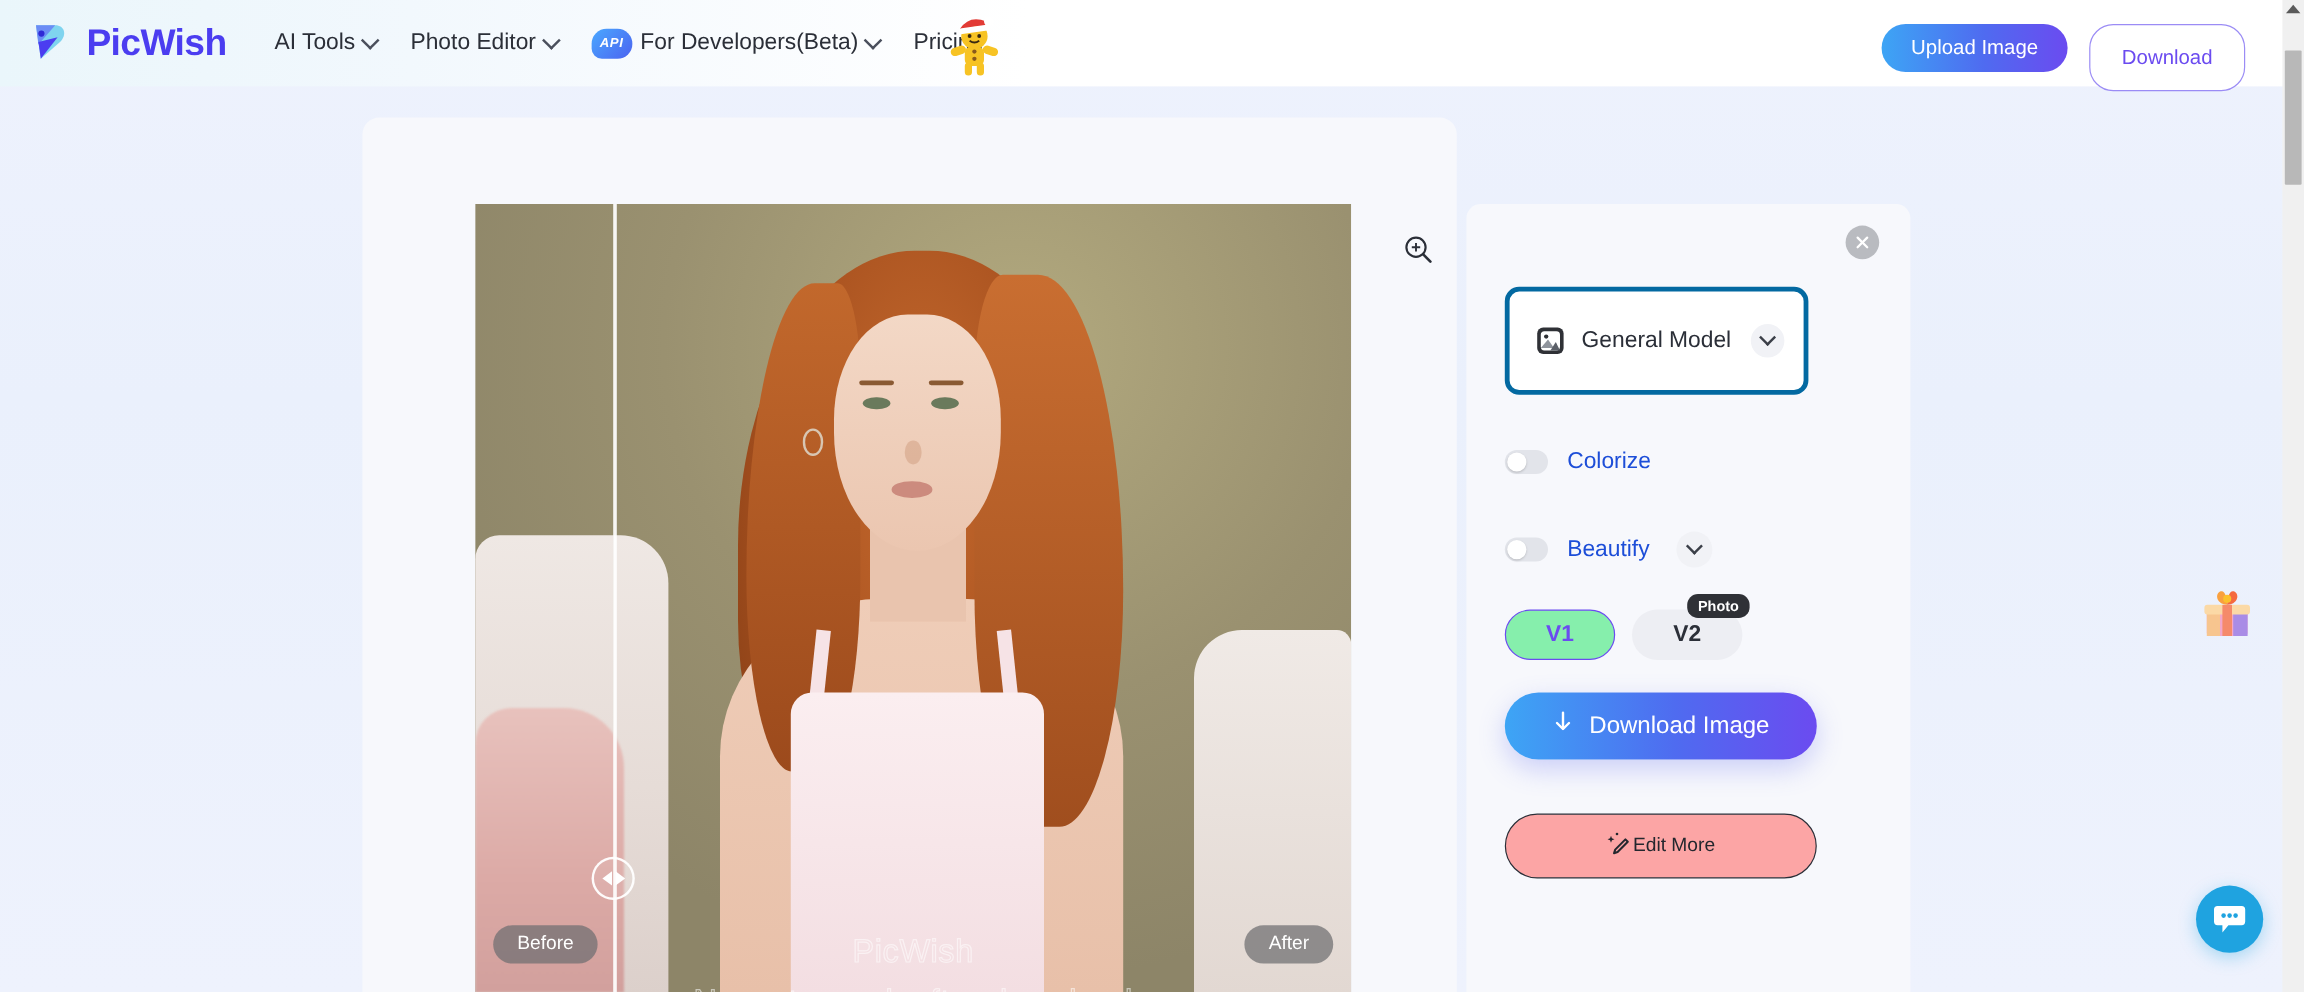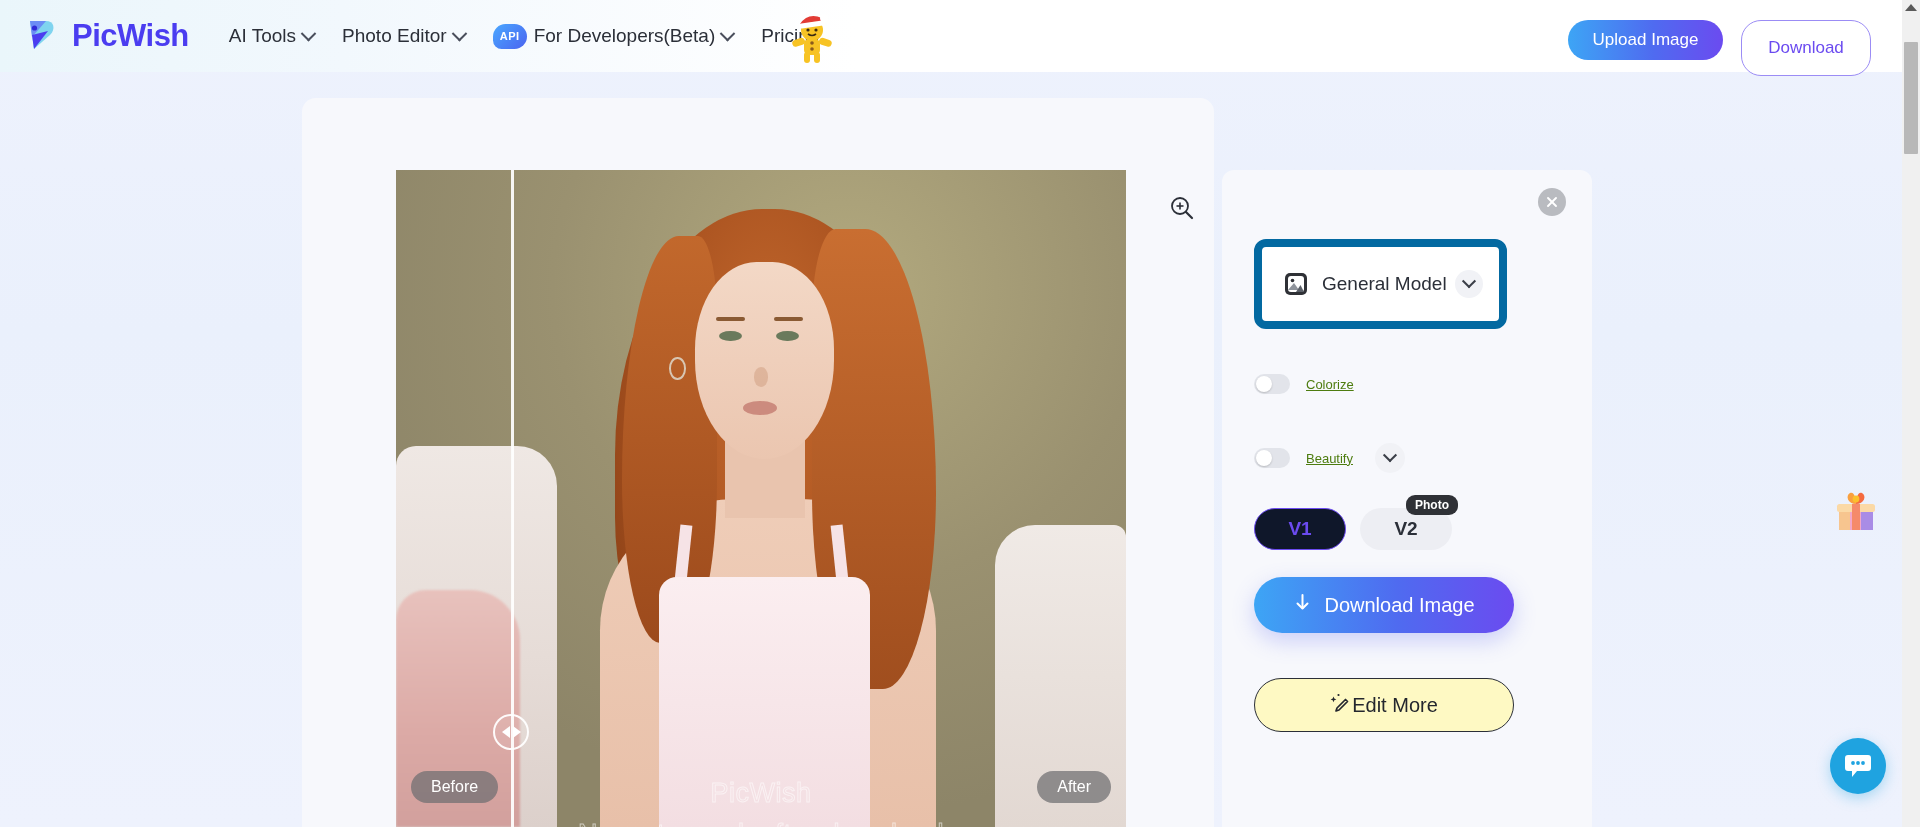--- a/index.html
+++ b/index.html
@@ -39,20 +39,21 @@
     display: inline-block; width: 11px; height: 11px;
     border-right: 2px solid #4a4f5c; border-bottom: 2px solid #4a4f5c;
     transform: rotate(45deg) translate(-2px,-2px);
   }
   .api-badge {
     width: 34px; height: 25px; border-radius: 13px 13px 13px 9px;
     background: linear-gradient(135deg, #4aa8ff, #4b63f0);
     color: #fff; font-size: 11px; font-weight: bold;
     display: flex; align-items: center; justify-content: center;
     letter-spacing: 0.4px;
+    font-style: italic;
   }
   .ginger { position: absolute; left: 788px; top: 12px; width: 48px; height: 52px; }
   .header-actions {
     position: absolute; right: 32px; top: 20px;
     display: flex; gap: 18px;
   }
   .btn-upload {
     width: 155px; height: 40px; border-radius: 20px;
     background: linear-gradient(90deg, #3da5f5 0%, #4f6bf0 55%, #6b4bf0 100%);
     color: #fff; font-size: 17px;
@@ -248,21 +249,21 @@
   .close-btn {
     position: absolute; right: 26px; top: 18px;
     width: 28px; height: 28px; border-radius: 50%;
     background: #b9bbc0; cursor: pointer;
     display: flex; align-items: center; justify-content: center;
   }
   .model-box {
     position: absolute; left: 32px; top: 69px;
     width: 253px; height: 90px;
     background: #fff; border-radius: 12px;
-    border: 8px solid #0369a1;
+    border: 4px solid #0369a1;
     display: flex; align-items: center;
   }
   .model-icon { margin-left: 22px; width: 24px; height: 24px; }
   .model-label { font-size: 19px; color: #2b2f38; margin-left: 14px; }
   .round-chev {
     position: absolute; right: 16px; top: 50%; transform: translateY(-50%);
     width: 28px; height: 28px; border-radius: 50%;
     background: #f1f2f6;
     display: flex; align-items: center; justify-content: center;
     cursor: pointer;
@@ -280,56 +281,56 @@
   .row-beautify { top: 273px; }
   .switch {
     width: 36px; height: 20px; border-radius: 10px;
     background: #e2e4ea; position: relative; cursor: pointer;
   }
   .switch .knob {
     position: absolute; left: 2px; top: 2px;
     width: 16px; height: 16px; border-radius: 50%;
     background: #fff; box-shadow: 0 1px 2px rgba(0,0,0,0.18);
   }
-  .toggle-label { font-size: 13px; color: #4d7c0f; text-decoration: underline; }
+  .toggle-label { font-size: 19px; color: #1d4ed8; }
   .beautify-chev {
     width: 30px; height: 30px; border-radius: 50%;
     background: #f1f2f6; margin-left: 6px;
     display: flex; align-items: center; justify-content: center; cursor: pointer;
   }
   .version-row {
     position: absolute; left: 32px; top: 338px;
     display: flex; align-items: center; gap: 14px;
   }
   .ver {
     width: 92px; height: 42px; border-radius: 21px;
     display: flex; align-items: center; justify-content: center;
     font-size: 19px; font-weight: bold; cursor: pointer;
   }
-  .ver-active { background: #0f172a; border: 1.6px solid #6b4bf0; color: #6b4bf0; }
+  .ver-active { background: #86efac; border: 1.6px solid #6b4bf0; color: #6b4bf0; }
   .ver-idle { background: #edeef3; color: #2b2f38; position: relative; }
   .beta-badge {
     position: absolute; right: -6px; top: -13px;
     background: #2f3136; color: #fff;
     font-size: 12px; font-weight: bold;
     padding: 3px 9px; border-radius: 9px;
   }
   .btn-dl-image {
     position: absolute; left: 32px; top: 407px;
     width: 260px; height: 56px; border-radius: 28px;
     background: linear-gradient(90deg, #3da5f5 0%, #4f6bf0 55%, #6b4bf0 100%);
     color: #fff; font-size: 20px; border: none; cursor: pointer;
     display: flex; align-items: center; justify-content: center; gap: 12px;
     box-shadow: 0 8px 22px rgba(90,100,240,0.28);
     font-family: "Liberation Sans", sans-serif;
   }
   .btn-edit-more {
     position: absolute; left: 32px; top: 508px;
     width: 260px; height: 54px; border-radius: 27px;
-    background: #fef9c3; color: #24272e; font-size: 20px;
+    background: #fca5a5; color: #24272e; font-size: 16px;
     border: 1.5px solid #2b2f38; cursor: pointer;
     display: flex; align-items: center; justify-content: center; 
     font-family: "Liberation Sans", sans-serif;
   }
 
   
   .gift { position: absolute; right: 36px; top: 482px; width: 56px; height: 56px; cursor: pointer; }
   .chat-btn {
     position: absolute; right: 34px; bottom: 33px;
     width: 56px; height: 56px; border-radius: 50%;

